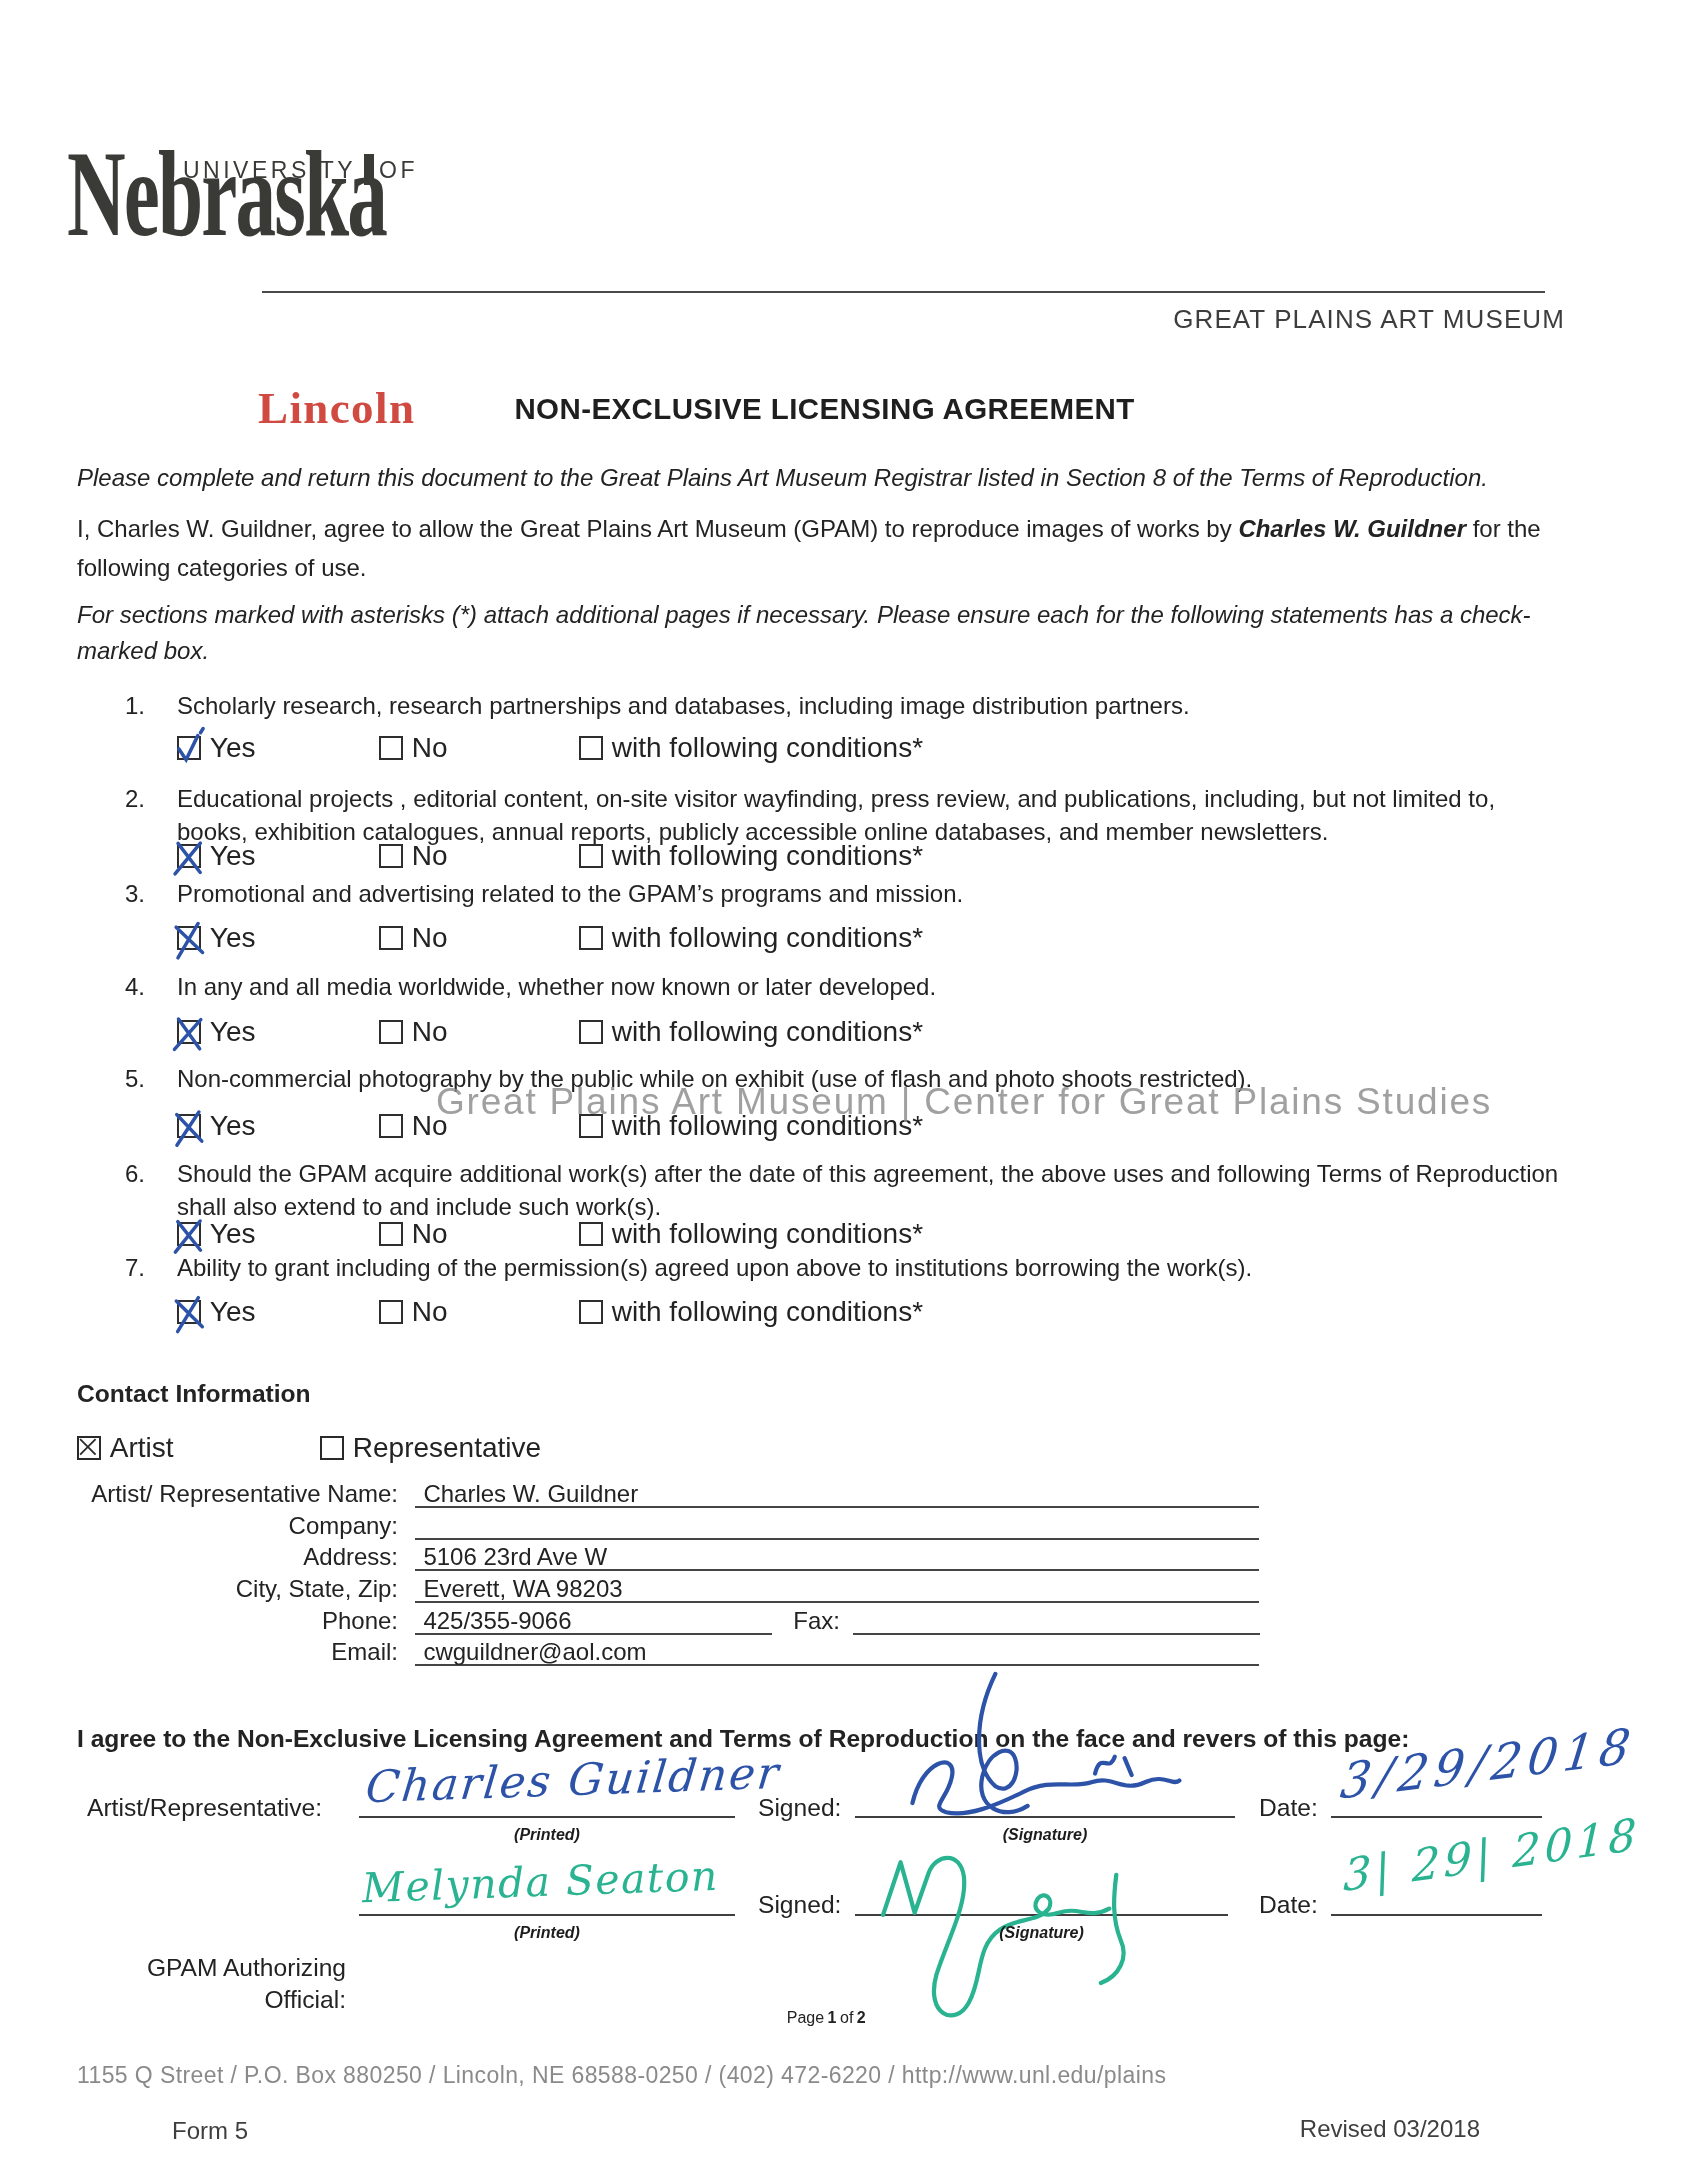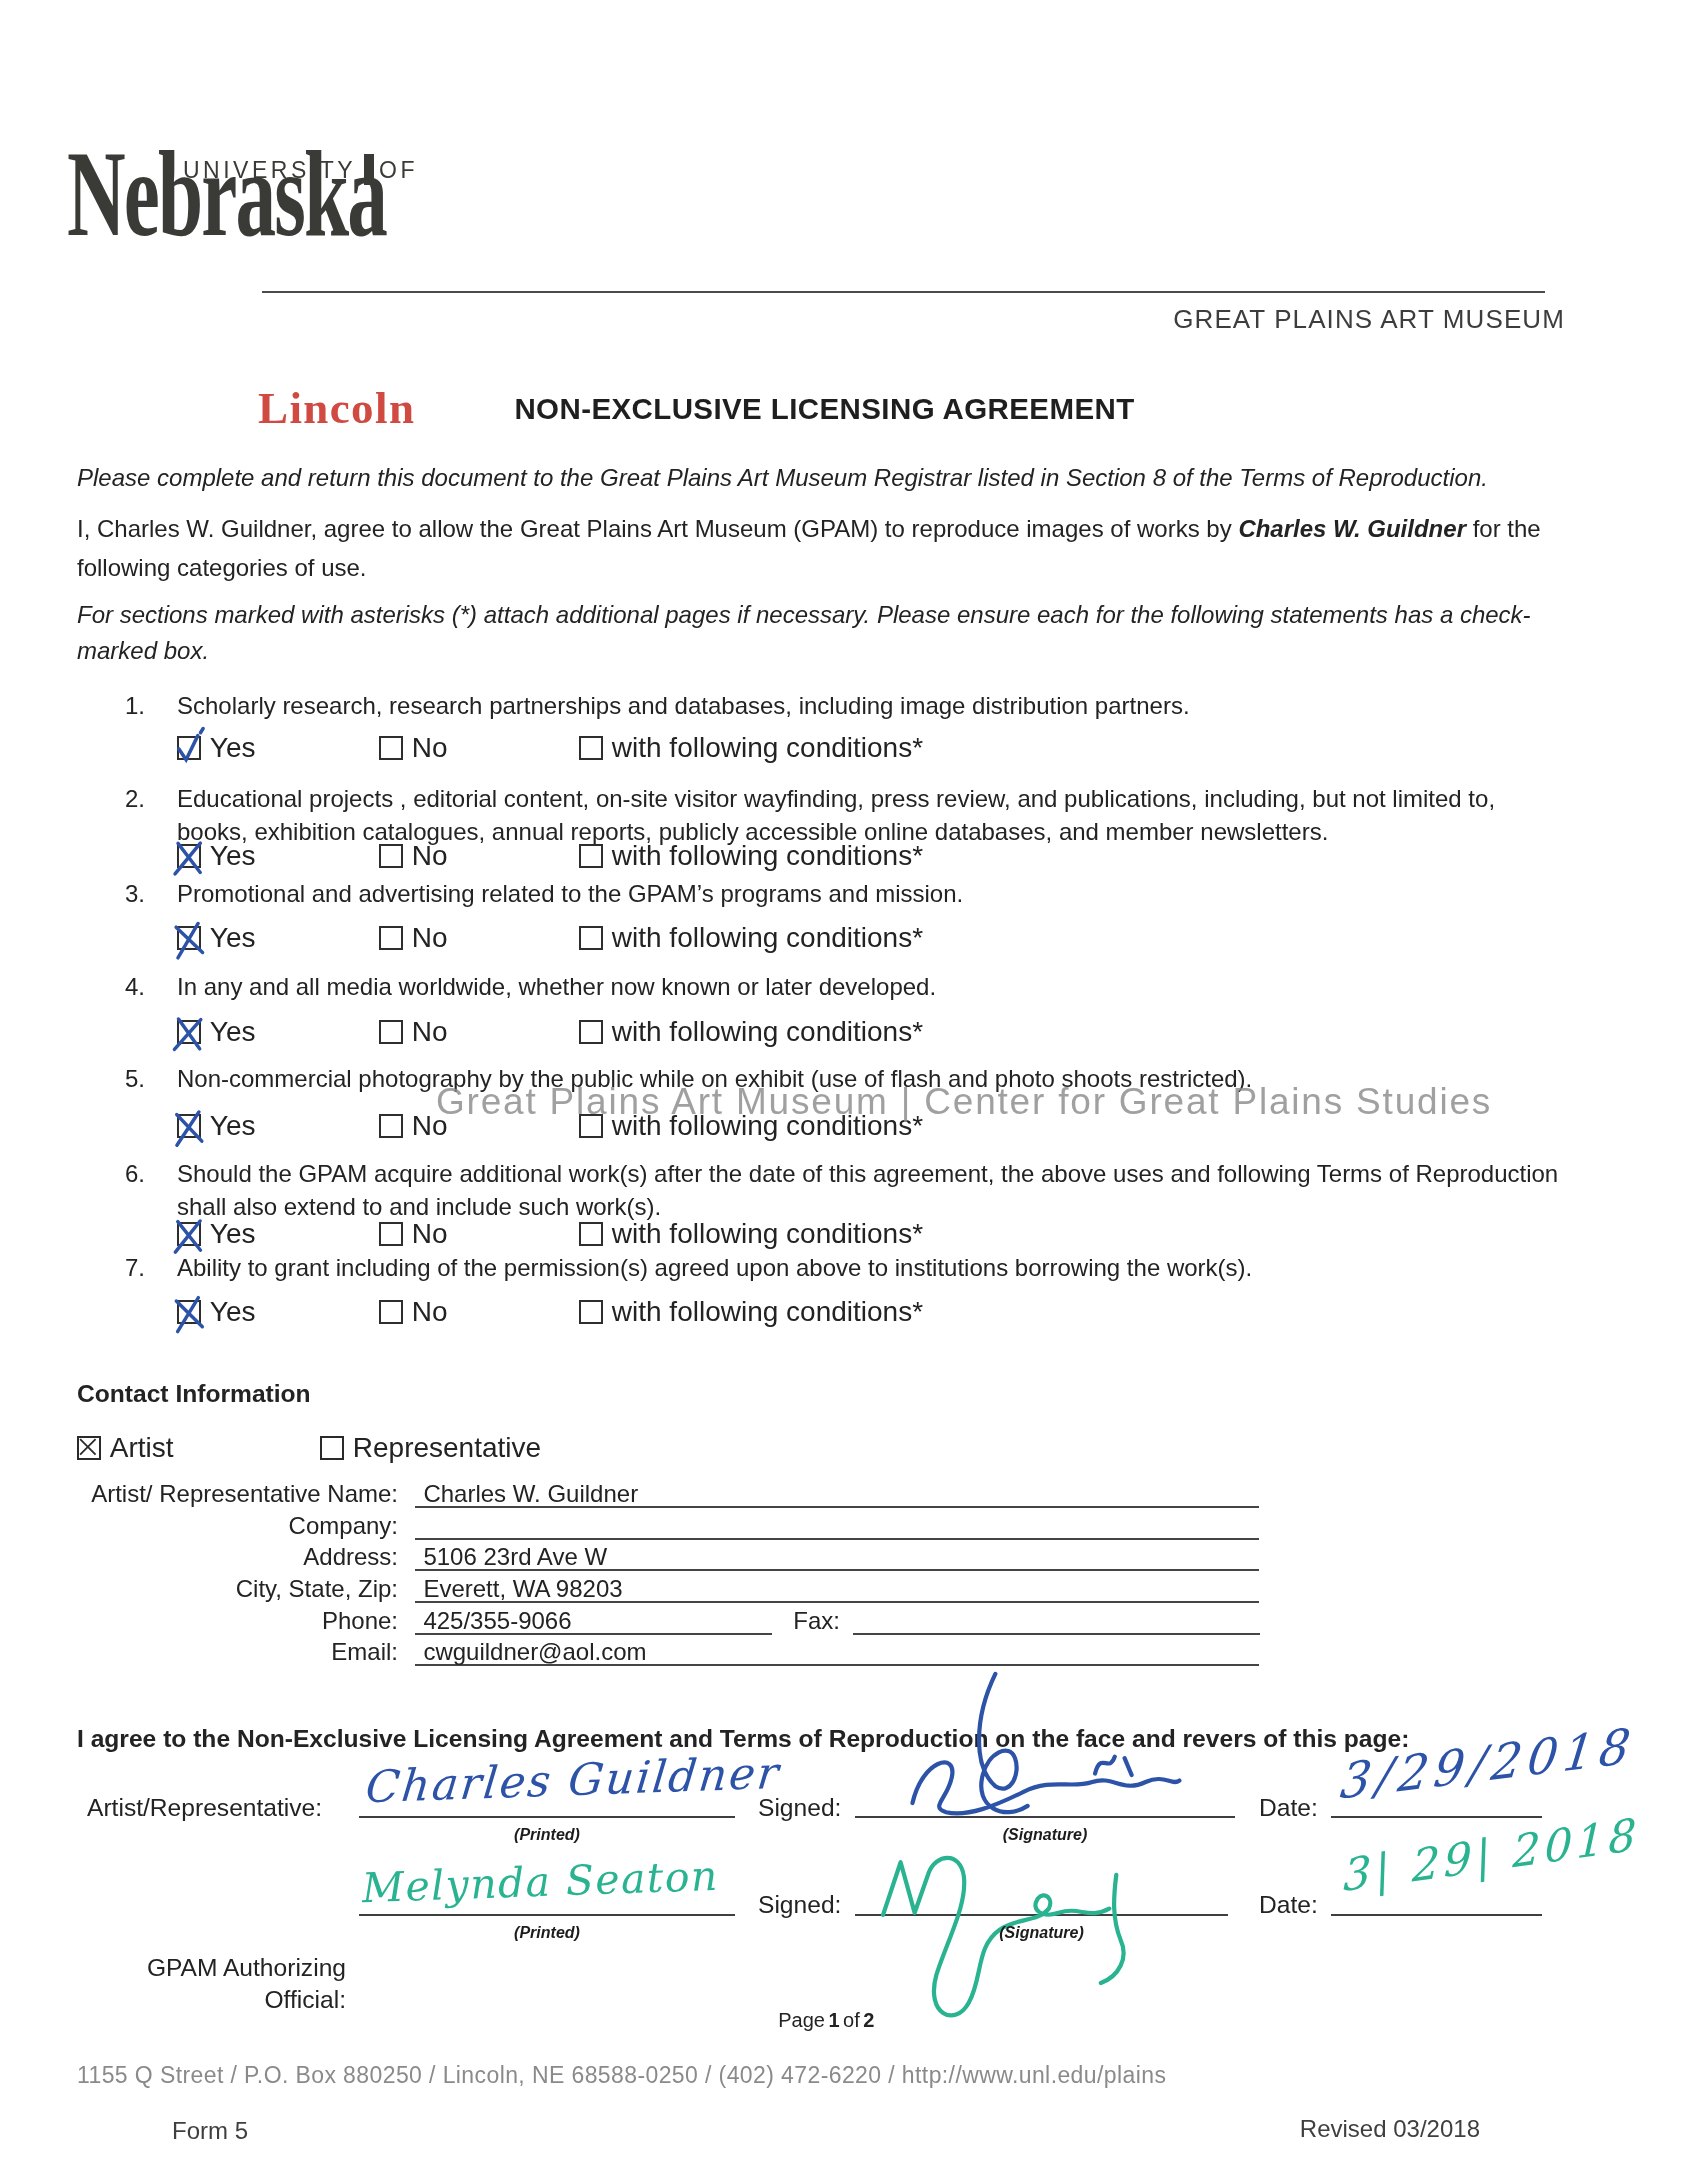--- a/index.html
+++ b/index.html
@@ -51,21 +51,21 @@
   .sig-label{font-size:24.6px;}
   .sig-line{border-bottom:2.8px solid #3f3f3f;height:0;}
   .sub-label{font-size:16px;font-style:italic;font-weight:700;text-align:center;color:#1c1c1c;}
   .hand{font-family:"DejaVu Serif","Liberation Serif",serif;font-style:italic;white-space:nowrap;}
   .ink-blue{color:var(--ink-blue);}
   .ink-teal{color:var(--ink-teal);}
   .sig-svg{overflow:visible;}
   .sig-svg path{fill:none;stroke-linecap:round;stroke-linejoin:round;}
 
   
-  .page-label{left:77px;top:2009px;width:1495px;text-align:center;font-size:20px;}
+  .page-label{left:77px;top:2009px;width:1495px;text-align:center;font-size:16px;}
   .page-label span{margin:0 3.5px;}
   .footer-address{left:77px;top:2062px;width:1495px;font-size:23px;color:var(--footer-gray);letter-spacing:0.4px;}
   .footer-form{left:172px;top:2117px;font-size:24px;color:#3f3f3f;}
   .footer-revised{right:207px;top:2115px;font-size:24px;color:#3f3f3f;}
 </style>
 </head>
 <body>
 
 <div class="page" style="--ink-blue: #2d53a8; --ink-teal: #29b391; --lincoln: #d04a42; --logo: #3a3a37; --rule: #4a4a48; --wm: #8c8c8c; --footer-gray: #8a8a8a;">
 

